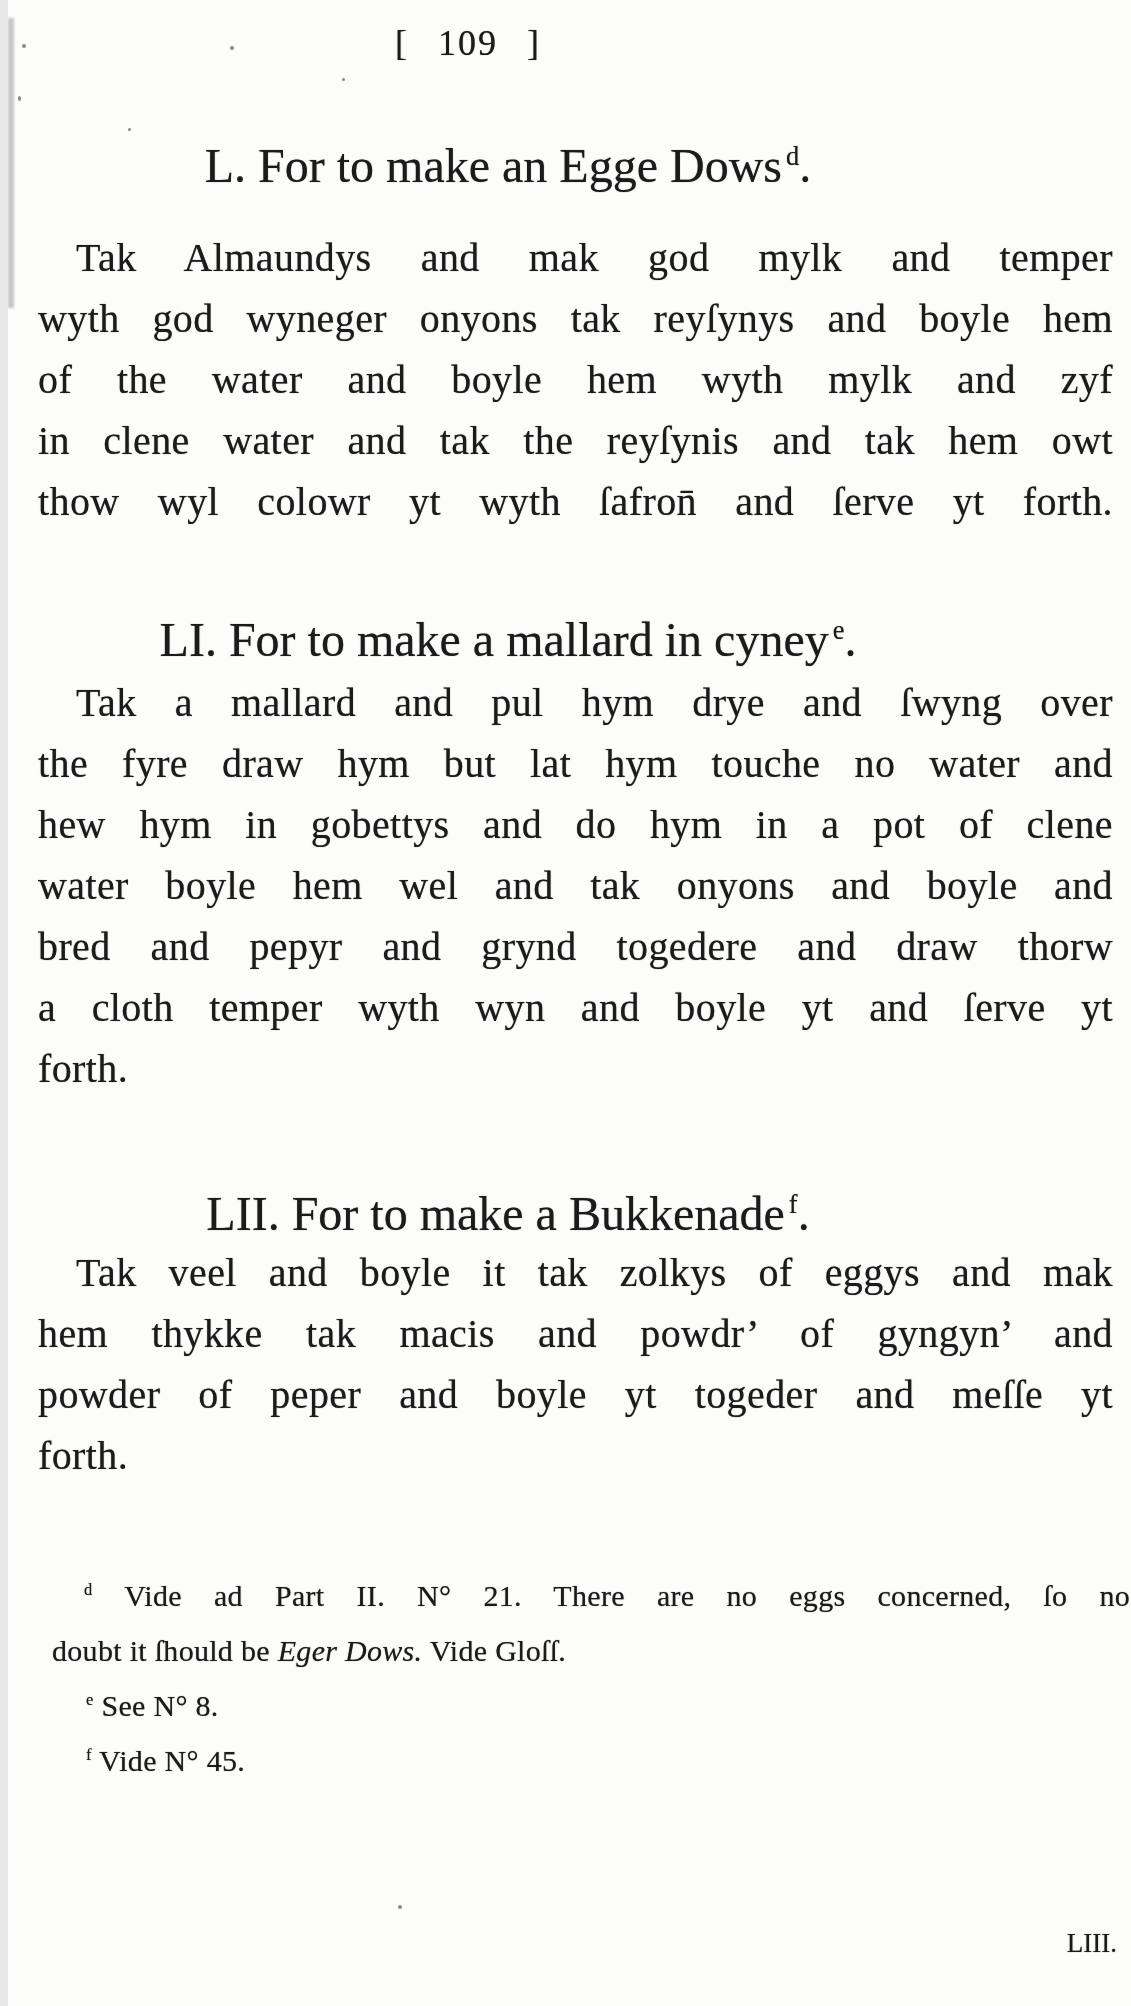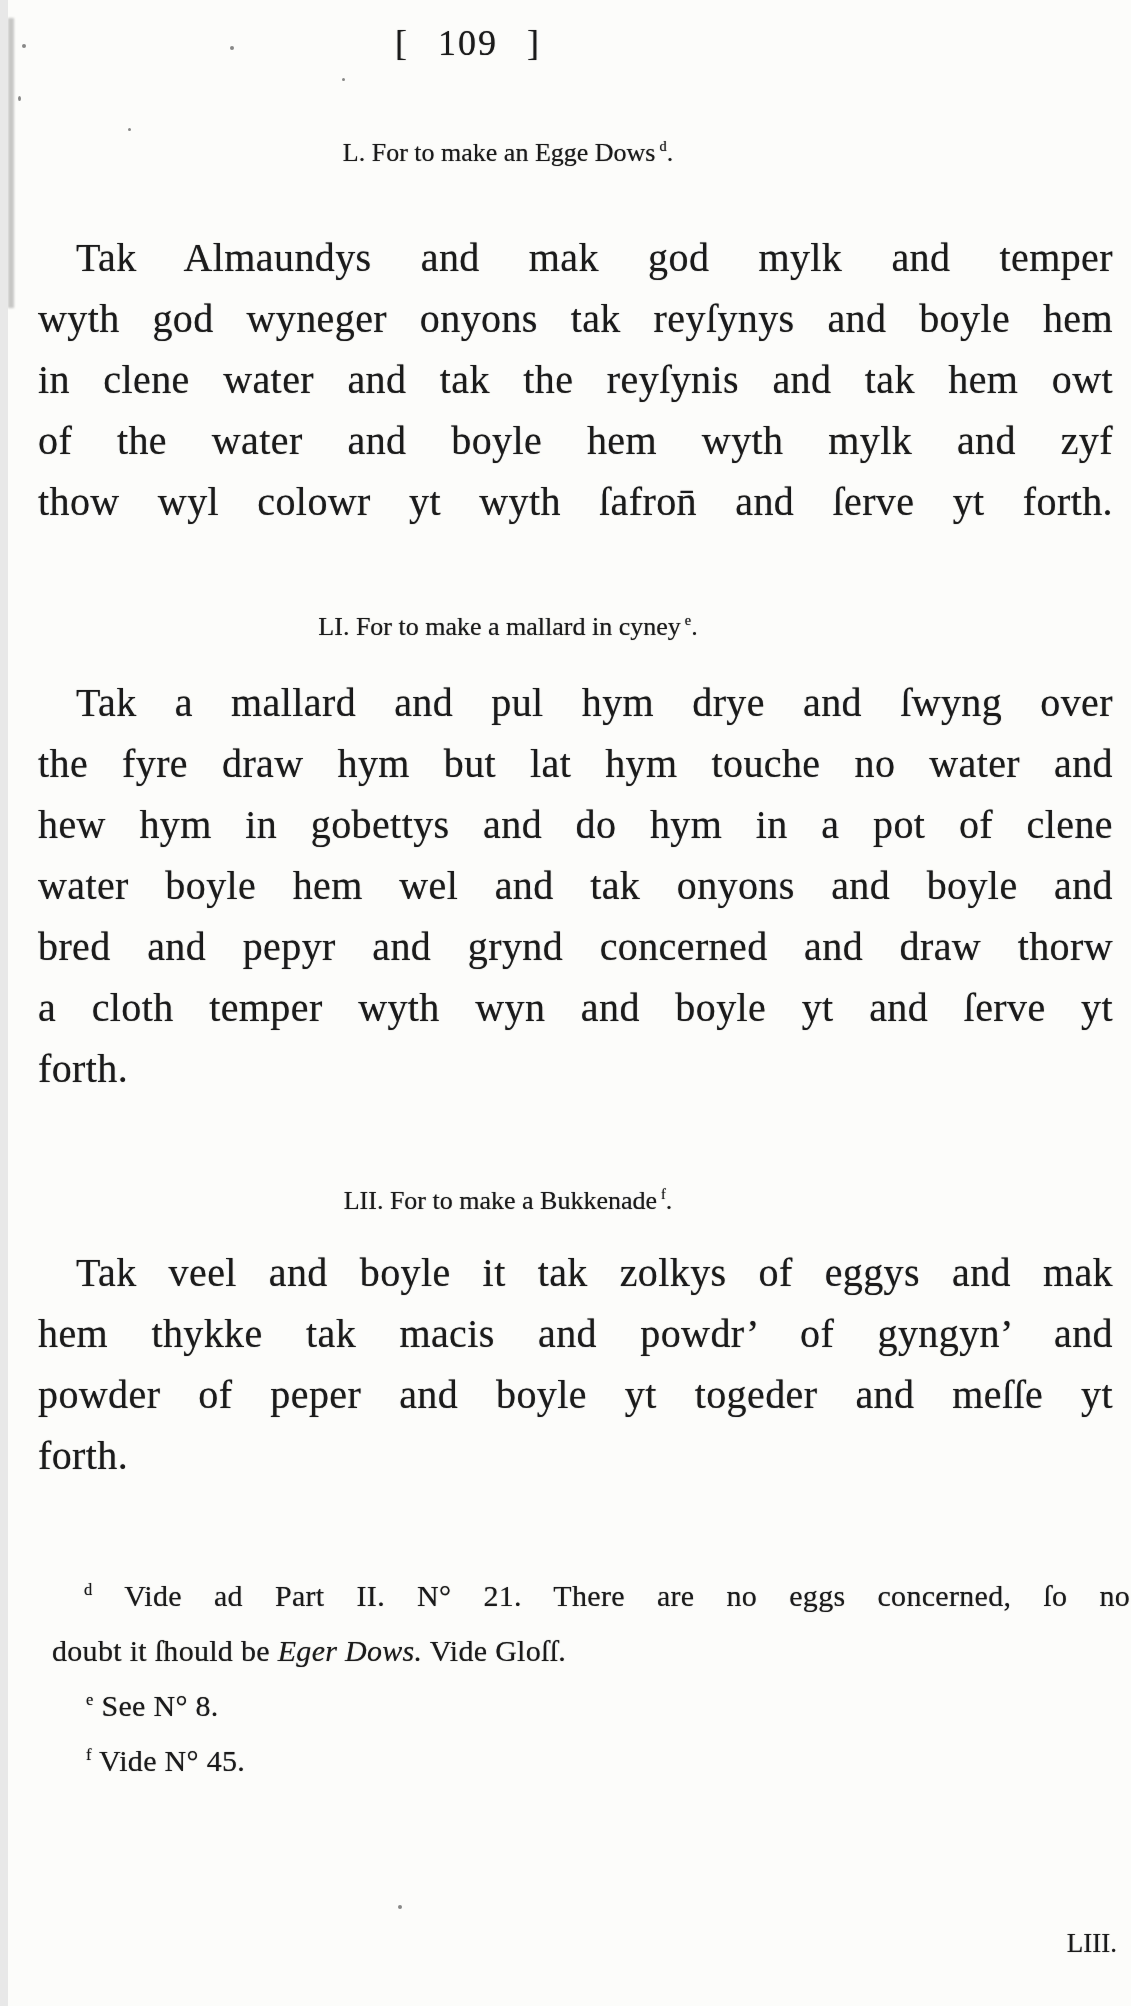--- a/index.html
+++ b/index.html
@@ -25,21 +25,21 @@
     word-spacing: 18px;
     letter-spacing: 2px;
   }
 
   
   .heading {
     position: absolute;
     left: 0;
     width: 1000px;
     text-align: center;
-    font-size: 26px;
+    font-size: 48px;
     white-space: nowrap;
   }
   .heading sup, .fn sup {
     font-size: 0.55em;
     vertical-align: super;
     line-height: 0;
     margin-left: 4px;
   }
   .h-l   { top: 138px; }
   .h-li  { top: 612px; }
@@ -118,33 +118,33 @@
   <div class="speck" style="left:120px; top:128px; width:3px; height:3px;"></div>
   <div class="speck" style="left:390px; top:1905px; width:4px; height:4px;"></div>
 
   <div class="pagenum">[ 109 ]</div>
 
   <div class="heading h-l"><span>L. For to make an Egge Dows</span><sup>d</sup><span>.</span></div>
 
   <div class="para p-1">
     <div class="line first">Tak Almaundys and mak god mylk and temper</div>
     <div class="line">wyth god wyneger onyons tak reyſynys and boyle hem</div>
+    <div class="line">of the water and boyle hem wyth mylk and zyf</div>
     <div class="line">in clene water and tak the reyſynis and tak hem owt</div>
-    <div class="line">of the water and boyle hem wyth mylk and zyf</div>
     <div class="line">thow wyl colowr yt wyth ſafron̄ and ſerve yt forth.</div>
   </div>
 
   <div class="heading h-li"><span>LI. For to make a mallard in cyney</span><sup>e</sup><span>.</span></div>
 
   <div class="para p-2">
     <div class="line first">Tak a mallard and pul hym drye and ſwyng over</div>
     <div class="line">the fyre draw hym but lat hym touche no water and</div>
     <div class="line">hew hym in gobettys and do hym in a pot of clene</div>
     <div class="line">water boyle hem wel and tak onyons and boyle and</div>
-    <div class="line">bred and pepyr and grynd concerned and draw thorw</div>
+    <div class="line">bred and pepyr and grynd togedere and draw thorw</div>
     <div class="line">a cloth temper wyth wyn and boyle yt and ſerve yt</div>
     <div class="line last">forth.</div>
   </div>
 
   <div class="heading h-lii"><span>LII. For to make a Bukkenade</span><sup>f</sup><span>.</span></div>
 
   <div class="para p-3">
     <div class="line first">Tak veel and boyle it tak zolkys of eggys and mak</div>
     <div class="line">hem thykke tak macis and powdr’ of gyngyn’ and</div>
     <div class="line">powder of peper and boyle yt togeder and meſſe yt</div>

